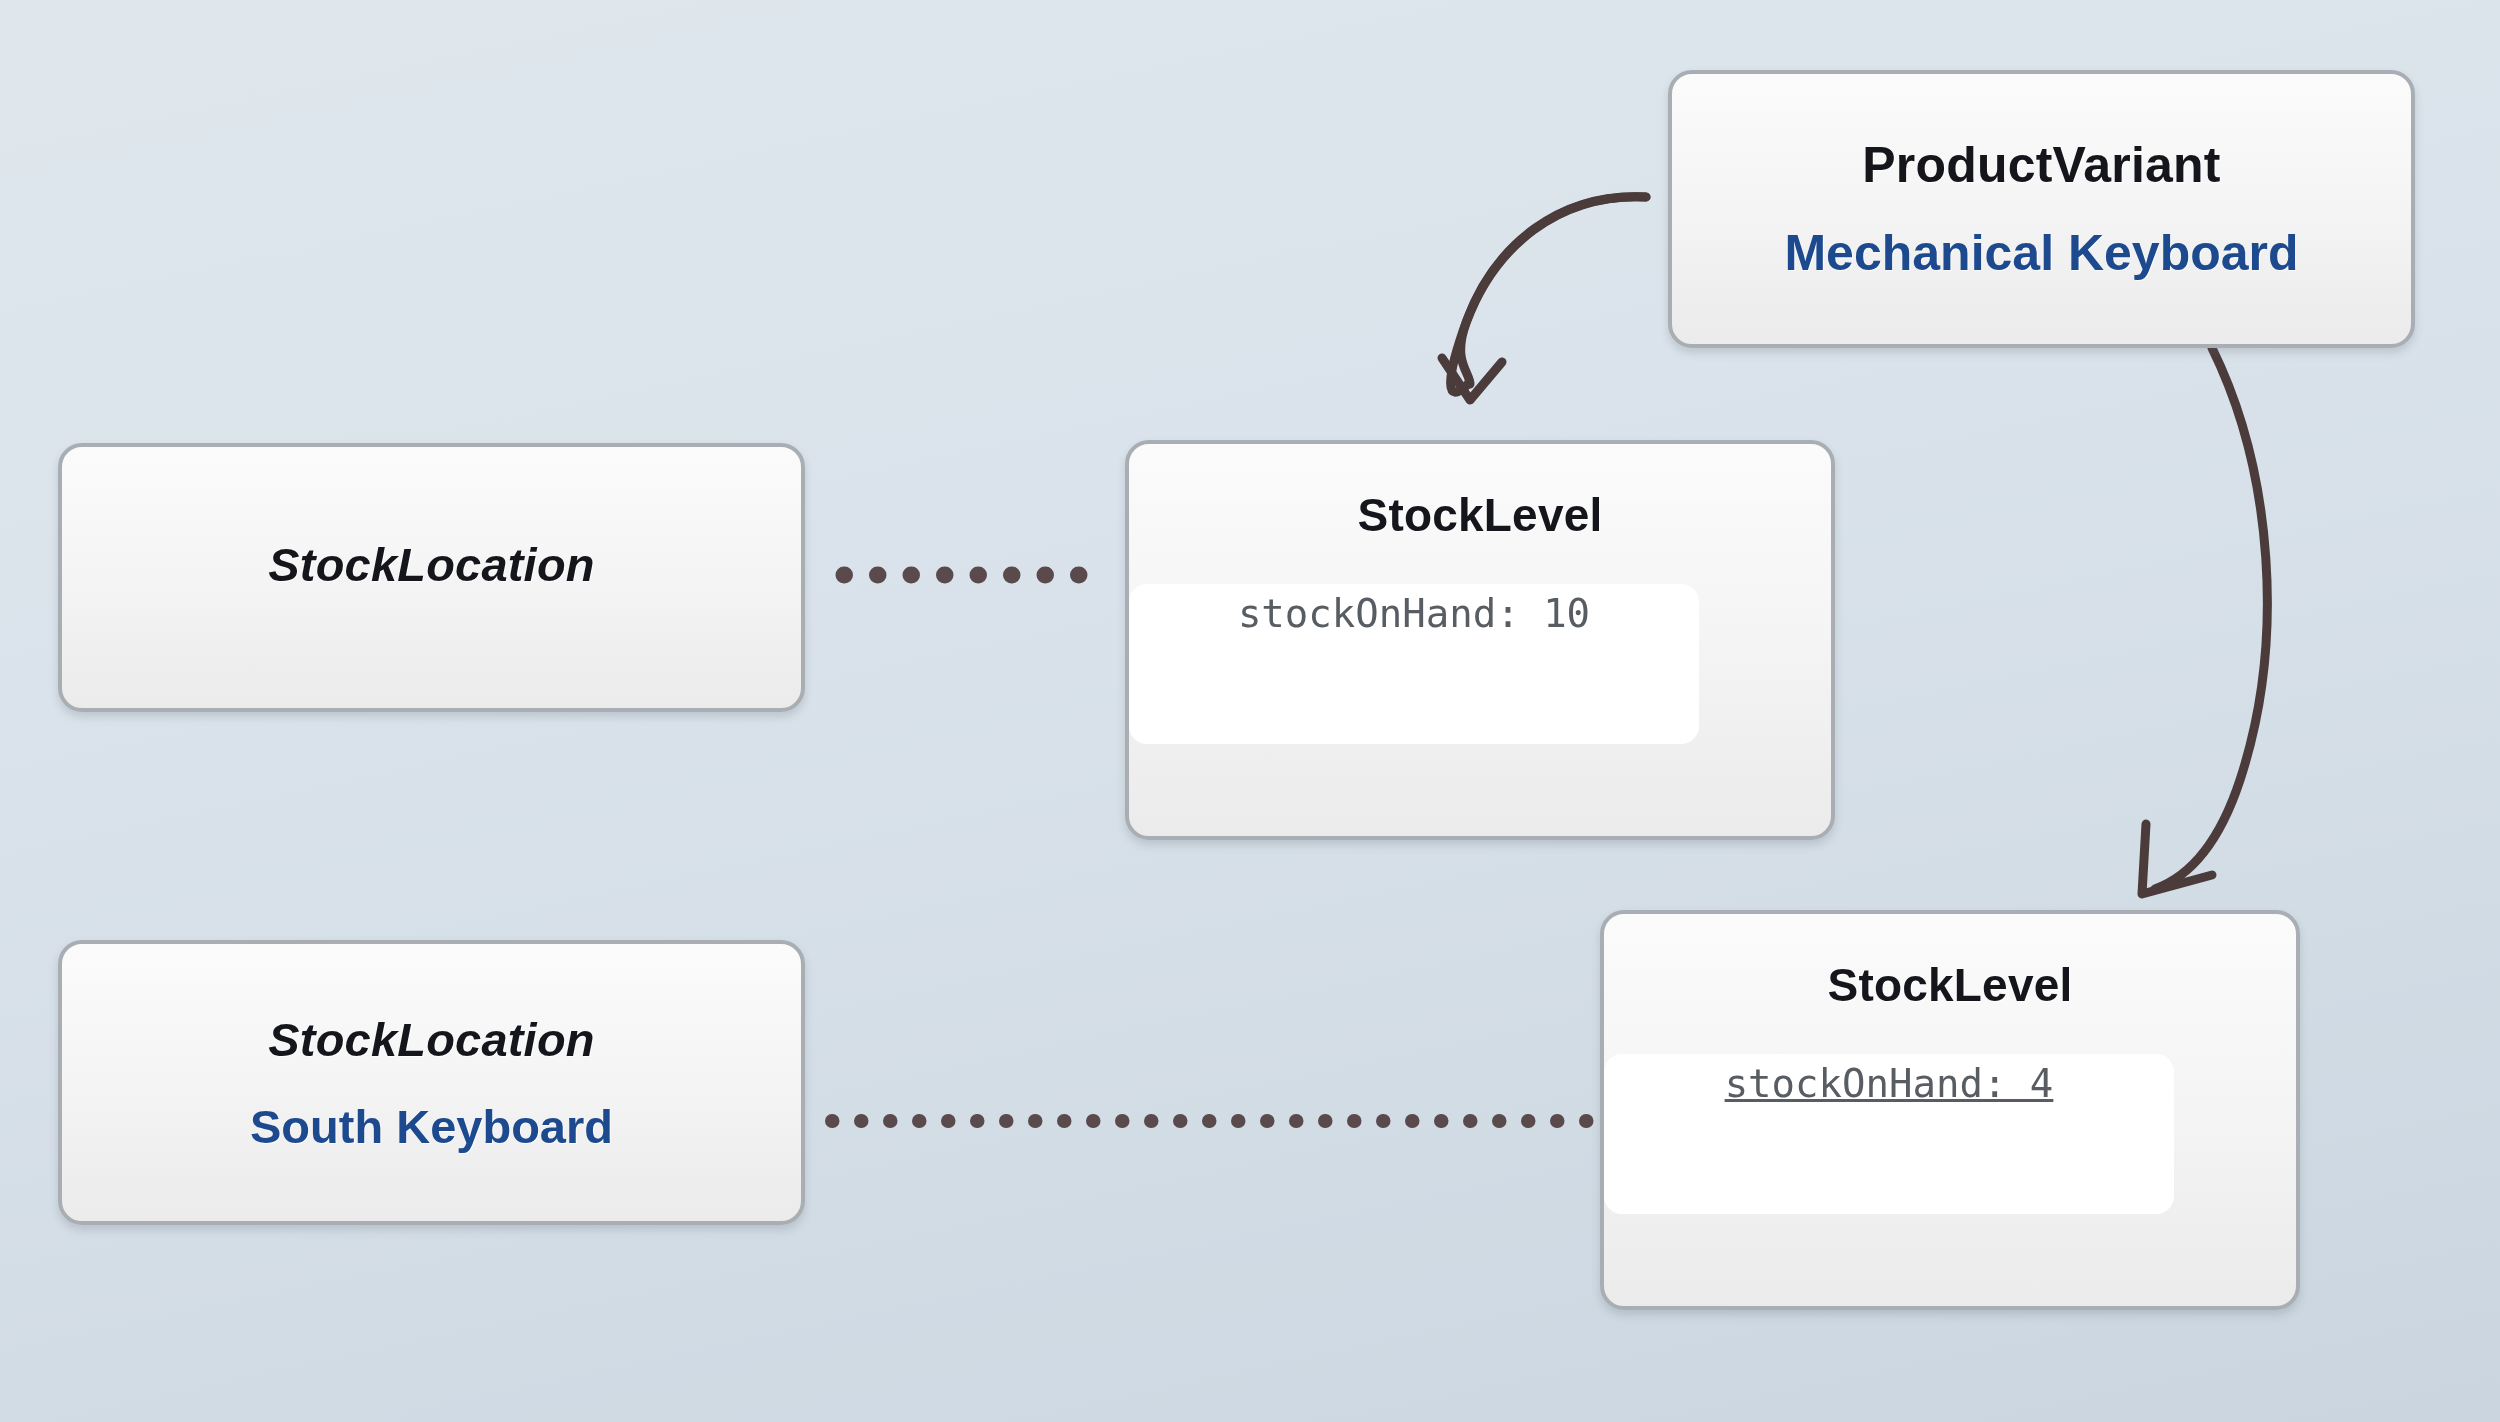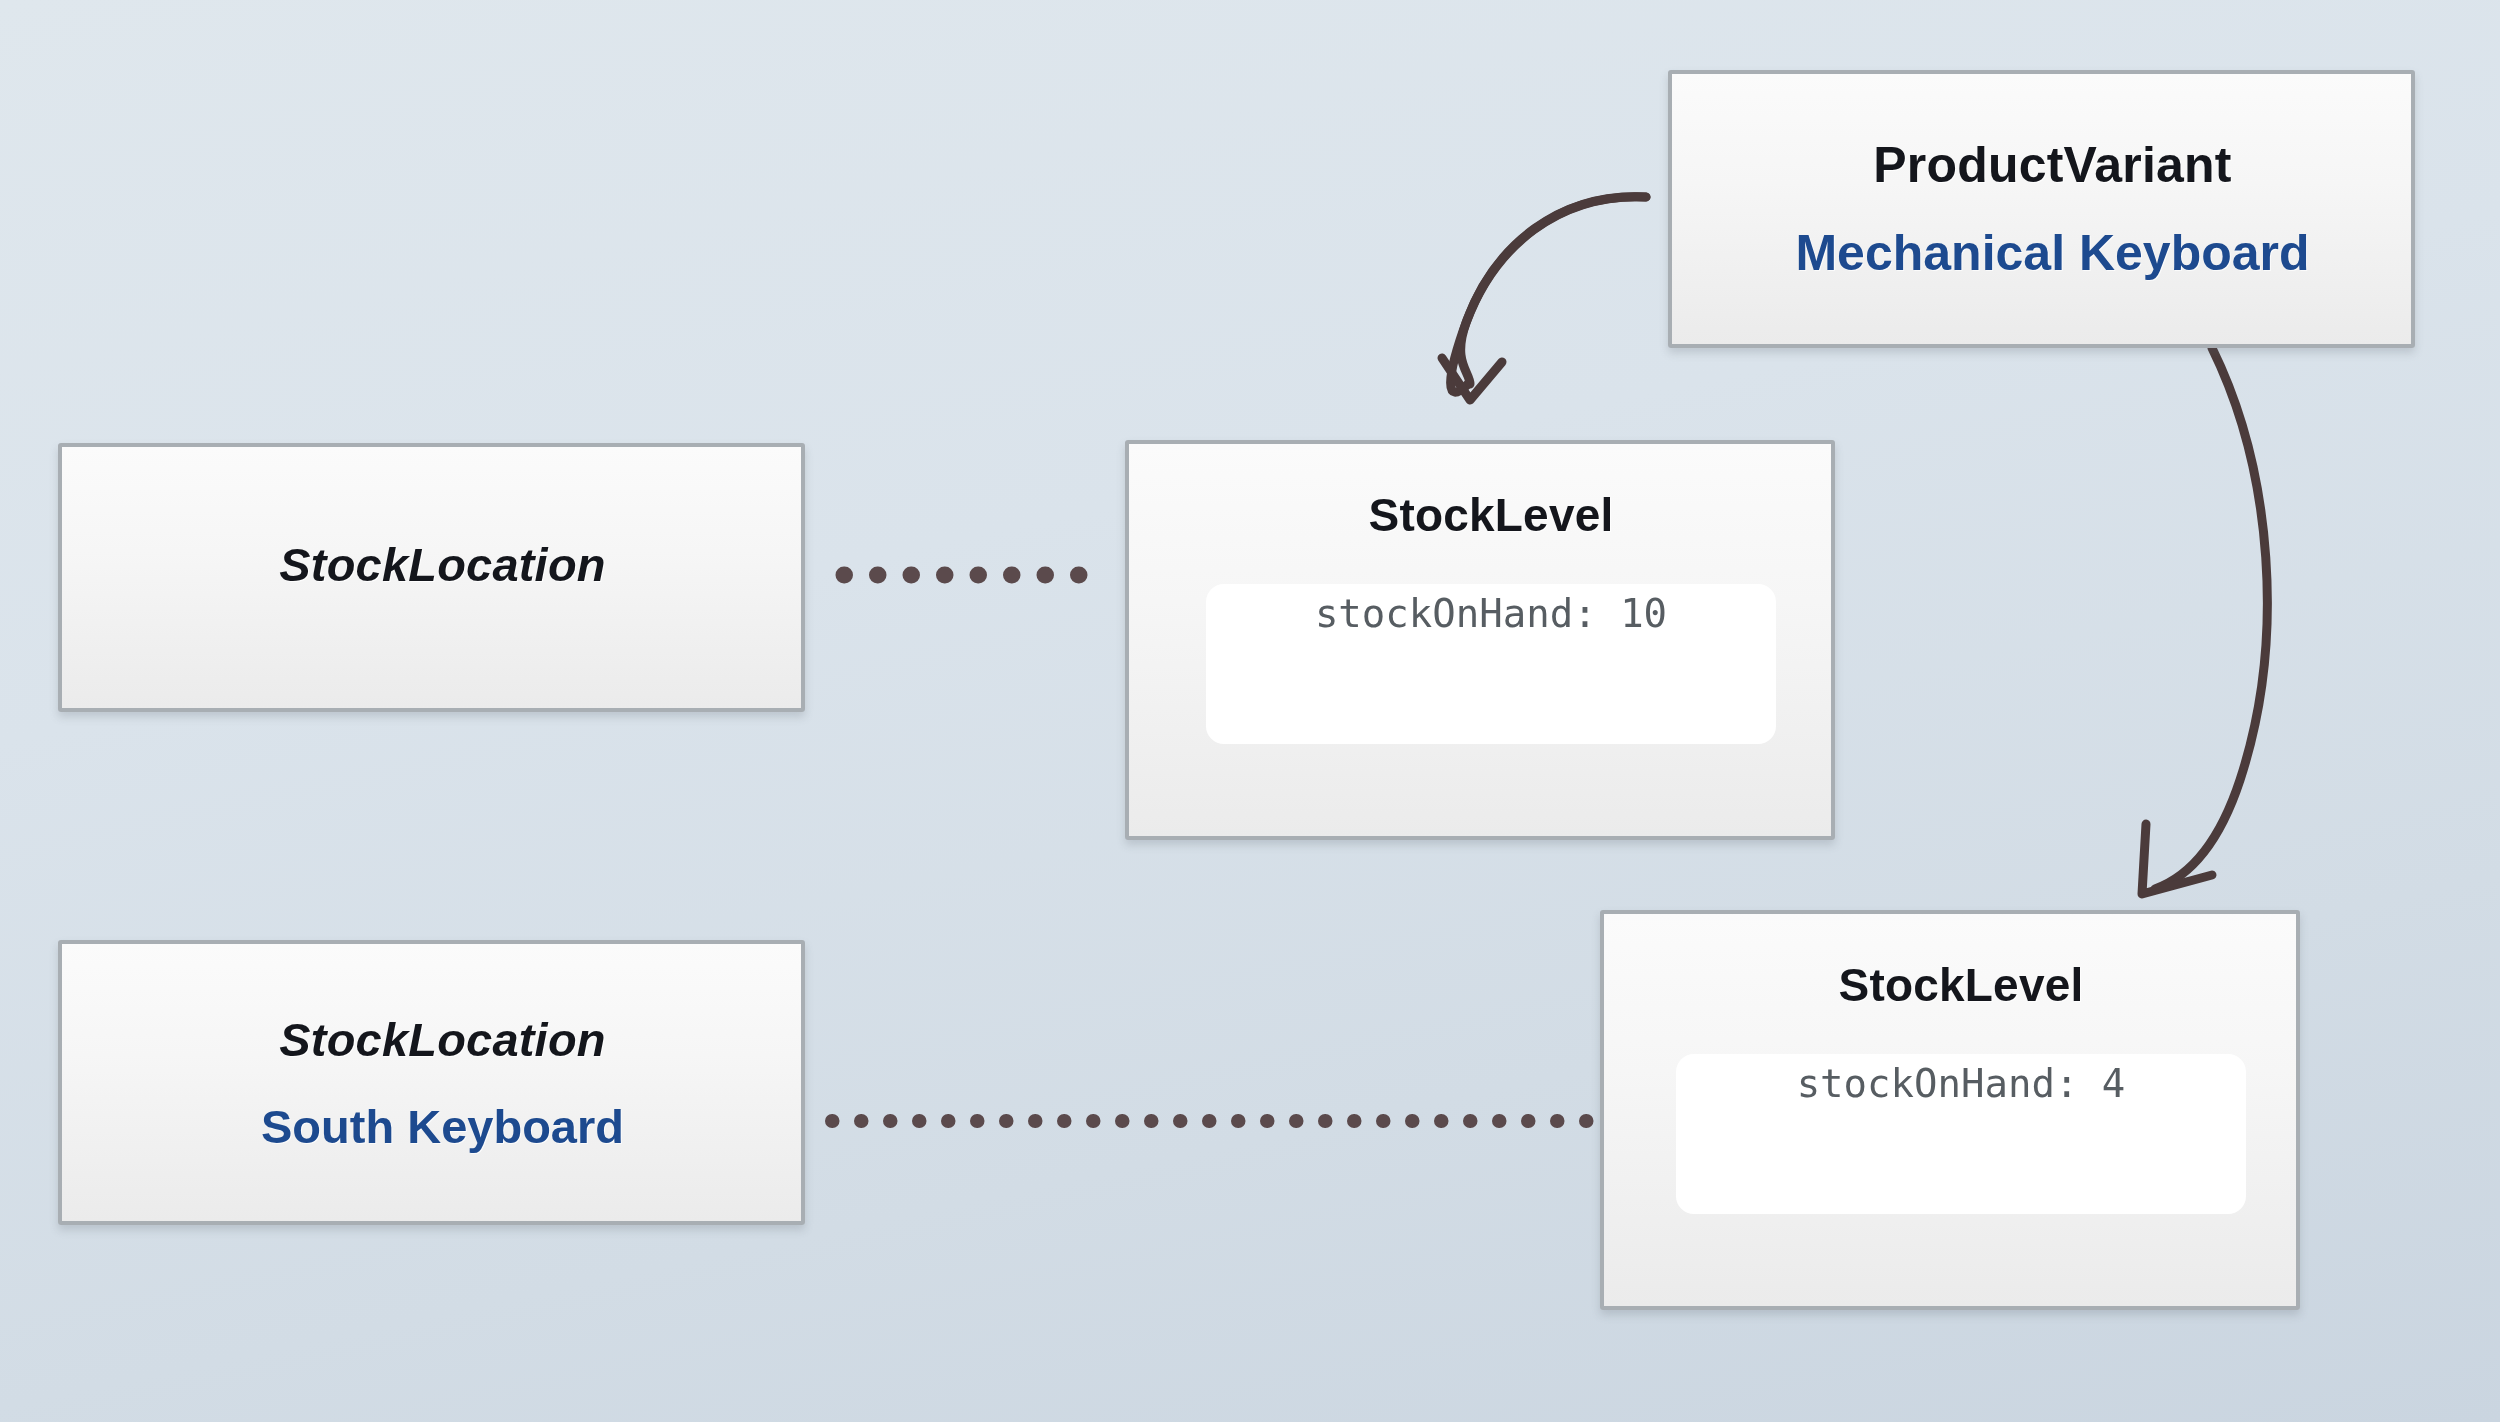--- a/index.html
+++ b/index.html
@@ -15,28 +15,26 @@
     overflow: hidden;
     background: linear-gradient(168deg, #dfe7ed 0%, #dae3eb 38%, #d2dce5 72%, #cad5e0 100%);
     font-family: "Liberation Sans", sans-serif;
   }
 
   
   .node {
     position: absolute;
     box-sizing: border-box;
     border: 4px solid #a8aeb3;
-    border-radius: 3px;
+    border-radius: 24px;
     background: linear-gradient(180deg, #fbfbfb 0%, #f6f6f6 40%, #ebebeb 100%);
     box-shadow: 0 5px 9px rgba(90, 100, 110, 0.22);
     display: flex;
     flex-direction: column;
-    align-items: center;
     justify-content: center;
-    padding-left: 22px;
   }
 
   .node-type {
     font-weight: bold;
     color: #14161c;
     text-align: center;
     letter-spacing: 0.2px;
     text-shadow: 1px 1px 0 rgba(255,255,255,0.85);
     white-space: nowrap;
   }
@@ -98,20 +96,21 @@
     justify-content: flex-start;
     padding-top: 44px;
   }
   #stock-level-south-node .node-type { font-size: 46px; }
   #stock-level-south-node .props {
     width: 570px; height: 160px;
     margin-top: 42px;
     padding: 0 28px;
     font-size: 39px;
     line-height: 1.55;
+    text-decoration: underline;
   }
 
   
   #edges {
     position: absolute;
     left: 0; top: 0;
     width: 2500px; height: 1422px;
     pointer-events: none;
   }
   .arrow-path {

